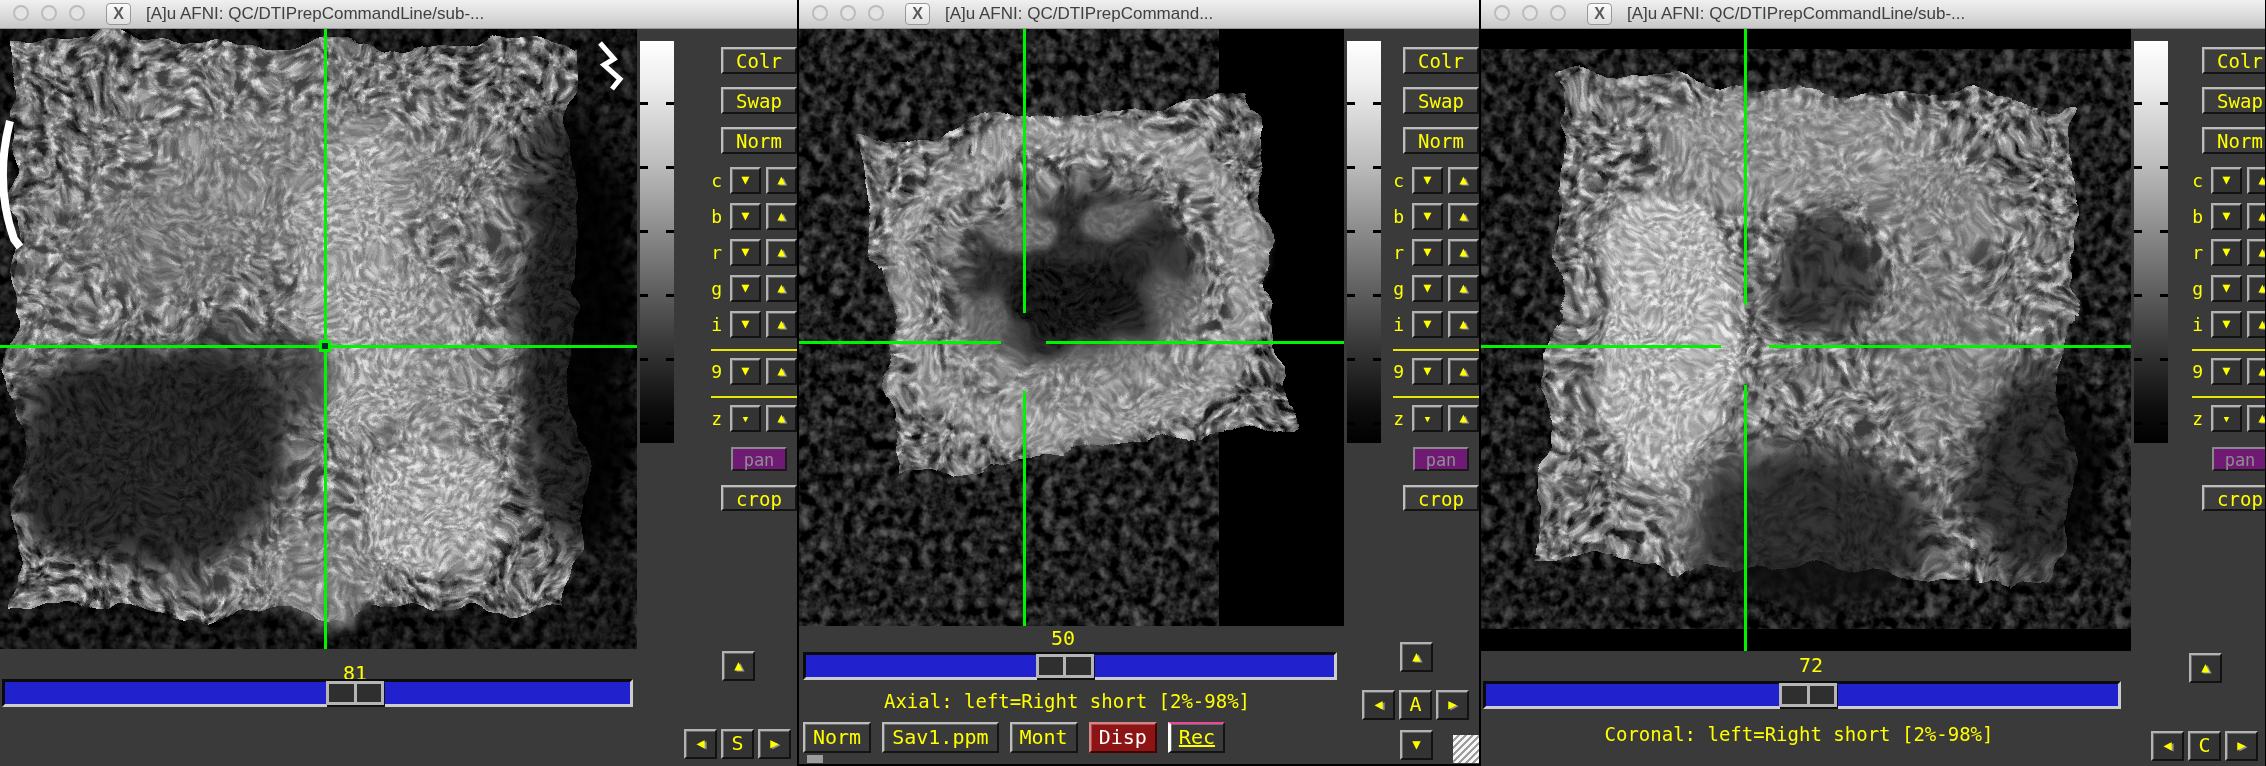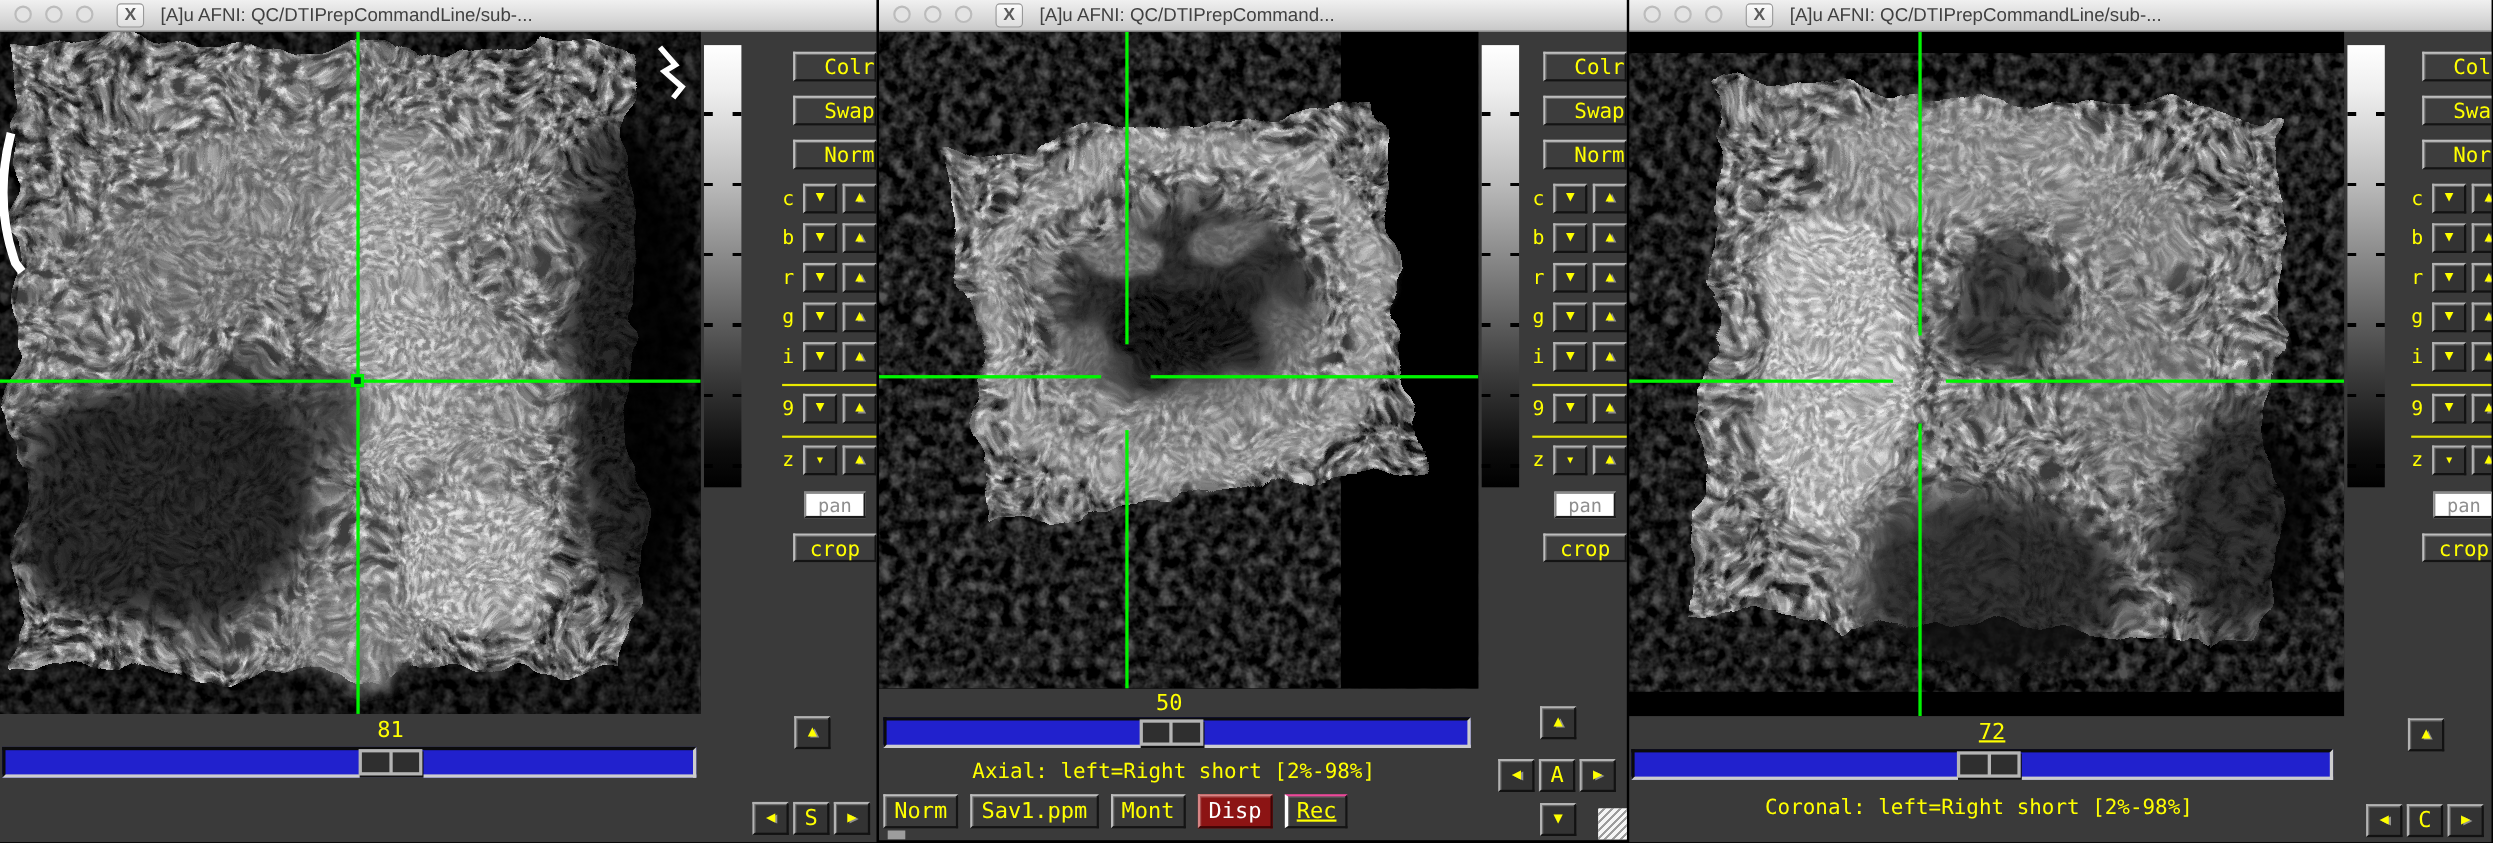--- a/index.html
+++ b/index.html
@@ -37,31 +37,31 @@
   .m3{margin-left:3px;margin-right:20px;}
   .graybar{width:34px;height:402px;position:relative;
     background:linear-gradient(to bottom,#ffffff 0%,#efefef 10%,#b8b8b8 32%,#7d7d7d 52%,#3c3c3c 74%,#0c0c0c 92%,#000 100%);}
   .graybar .tl,.graybar .tr{position:absolute;top:0;bottom:0;width:8px;
     background:repeating-linear-gradient(to bottom,transparent 0 61px,#000 61px 64px);}
   .graybar .tl{left:0;} .graybar .tr{right:0;}
 
   
   .controls{flex:0 0 auto;width:90px;margin-top:18px;display:flex;flex-direction:column;align-items:flex-end;padding-right:2px;}
   .bigbtn{width:76px;height:27px;margin-bottom:13px;background:#3d3d3d;color:#ffff00;
-    font:19px/25px "DejaVu Sans Mono",monospace;text-align:right;box-sizing:border-box;
+    font:19px/25px "DejaVu Sans Mono",monospace;text-align:center;box-sizing:border-box;
     border:2px solid;border-color:#bdbdbd #141414 #141414 #bdbdbd;box-shadow:inset 1px 1px 0 #6c6c6c;}
   .arrow-row{display:flex;align-items:center;margin-bottom:9px;}
   .row-letter{color:#ffff00;font:18px "DejaVu Sans Mono",monospace;width:16px;text-align:right;margin-right:3px;}
   .sqbtn{width:31px;height:27px;margin-left:5px;background:#333;box-sizing:border-box;text-align:center;
     border:2px solid;border-color:#b3b3b3 #121212 #121212 #b3b3b3;box-shadow:inset 1px 1px 0 #666;
     color:#ffff00;font-size:13px;line-height:22px;}
   .sqbtn.up{text-shadow:2px 1px 0 #8f8f8f;}
   .sqbtn.mini{font-size:9px;line-height:24px;}
   .ysep{width:86px;height:2px;background:#e9e900;margin:2px 0 7px;}
-  .panbtn{width:56px;height:24px;margin:6px 10px 14px 0;background:#ffffff;color:#8e8e8e;
+  .panbtn{width:56px;height:24px;margin:6px 10px 14px 0;background:#701a75;color:#8e8e8e;
     font:17px/22px "DejaVu Sans Mono",monospace;text-align:center;box-sizing:border-box;
     border:2px solid;border-color:#8a8a8a #1a1a1a #1a1a1a #8a8a8a;}
   .cropbtn{width:76px;height:26px;background:#3d3d3d;color:#ffff00;font:19px/24px "DejaVu Sans Mono",monospace;
     text-align:center;box-sizing:border-box;border:2px solid;border-color:#bdbdbd #141414 #141414 #bdbdbd;
     box-shadow:inset 1px 1px 0 #6c6c6c;}
 
   
   .bottom{position:relative;flex:0 0 auto;}
   .slice-num{position:absolute;color:#ffff00;font:20px "DejaVu Sans Mono",monospace;transform:translateX(-50%);}
   .slider{position:absolute;height:22px;background:#2121cd;box-sizing:content-box;
@@ -213,21 +213,21 @@
   <div class="arrow-row">
     <span class="row-letter">z</span>
     <span class="sqbtn down mini">▼</span>
     <span class="sqbtn up">▲</span>
   </div>
   <div class="panbtn">pan</div>
   <div class="cropbtn">crop</div>
 </div>
     </div>
     <div class="bottom" style="height:118px;">
-      <span class="slice-num" style="top: 2px; left: 355px;">81</span>
+      <span class="slice-num" style="top: 12px; left: 355px;">81</span>
       <div class="slider" style="left:2px;top:30px;width:625px;">
         <div class="thumb" style="left: 56%;">
               <i></i>
               <i></i>
             </div>
       </div>
       <div class="navcluster" style="right:6px;top:0;width:112px;height:118px;">
         <span class="navbtn up" style="right:36px;top:2px;">▲</span>
         <span class="navbtn left" style="right:74px;top:80px;">◀</span>
         <span class="navbtn letter" style="right:37px;top:80px;">S</span>
@@ -442,21 +442,21 @@
   <div class="arrow-row">
     <span class="row-letter">z</span>
     <span class="sqbtn down mini">▼</span>
     <span class="sqbtn up">▲</span>
   </div>
   <div class="panbtn">pan</div>
   <div class="cropbtn">crop</div>
 </div>
     </div>
     <div class="bottom" style="height:116px;">
-      <span class="slice-num" style="top: 2px; left: 330px; text-decoration: underline;">72</span>
+      <span class="slice-num" style="top: 2px; left: 330px;">72</span>
       <div class="slider" style="left:2px;top:30px;width:632px;">
         <div class="thumb" style="left: 51%;">
               <i></i>
               <i></i>
             </div>
       </div>
       <div class="axis-label" style="left:2px;top:72px;width:632px;">Coronal: left=Right short [2%-98%]</div>
       <div class="navcluster" style="right:20px;top:0;width:112px;height:116px;">
         <span class="navbtn up" style="right:36px;top:2px;">▲</span>
         <span class="navbtn left" style="right:74px;top:80px;">◀</span>

